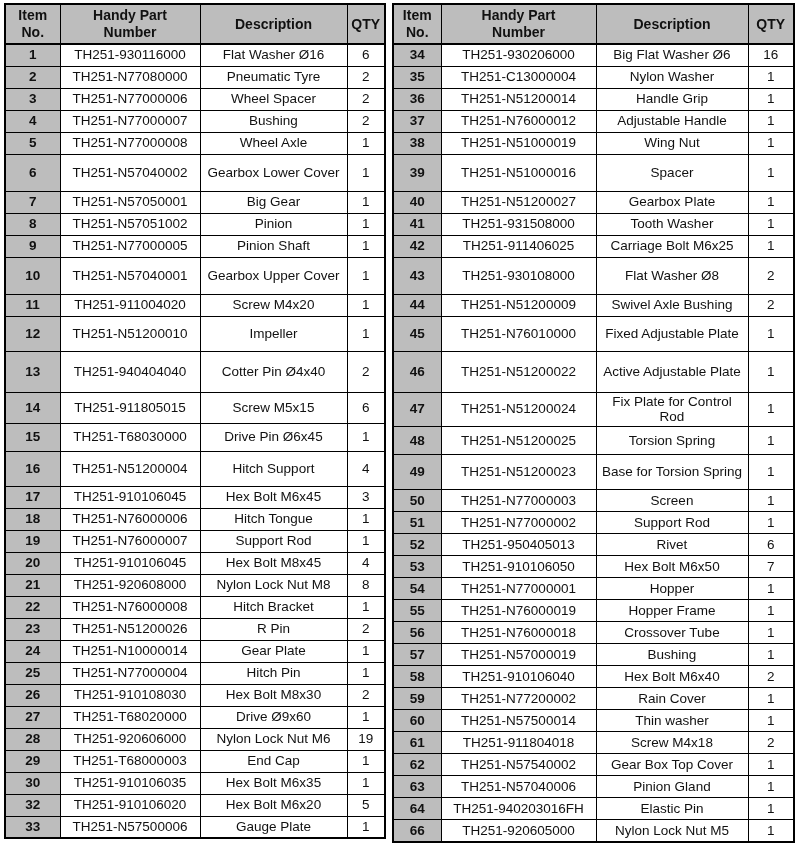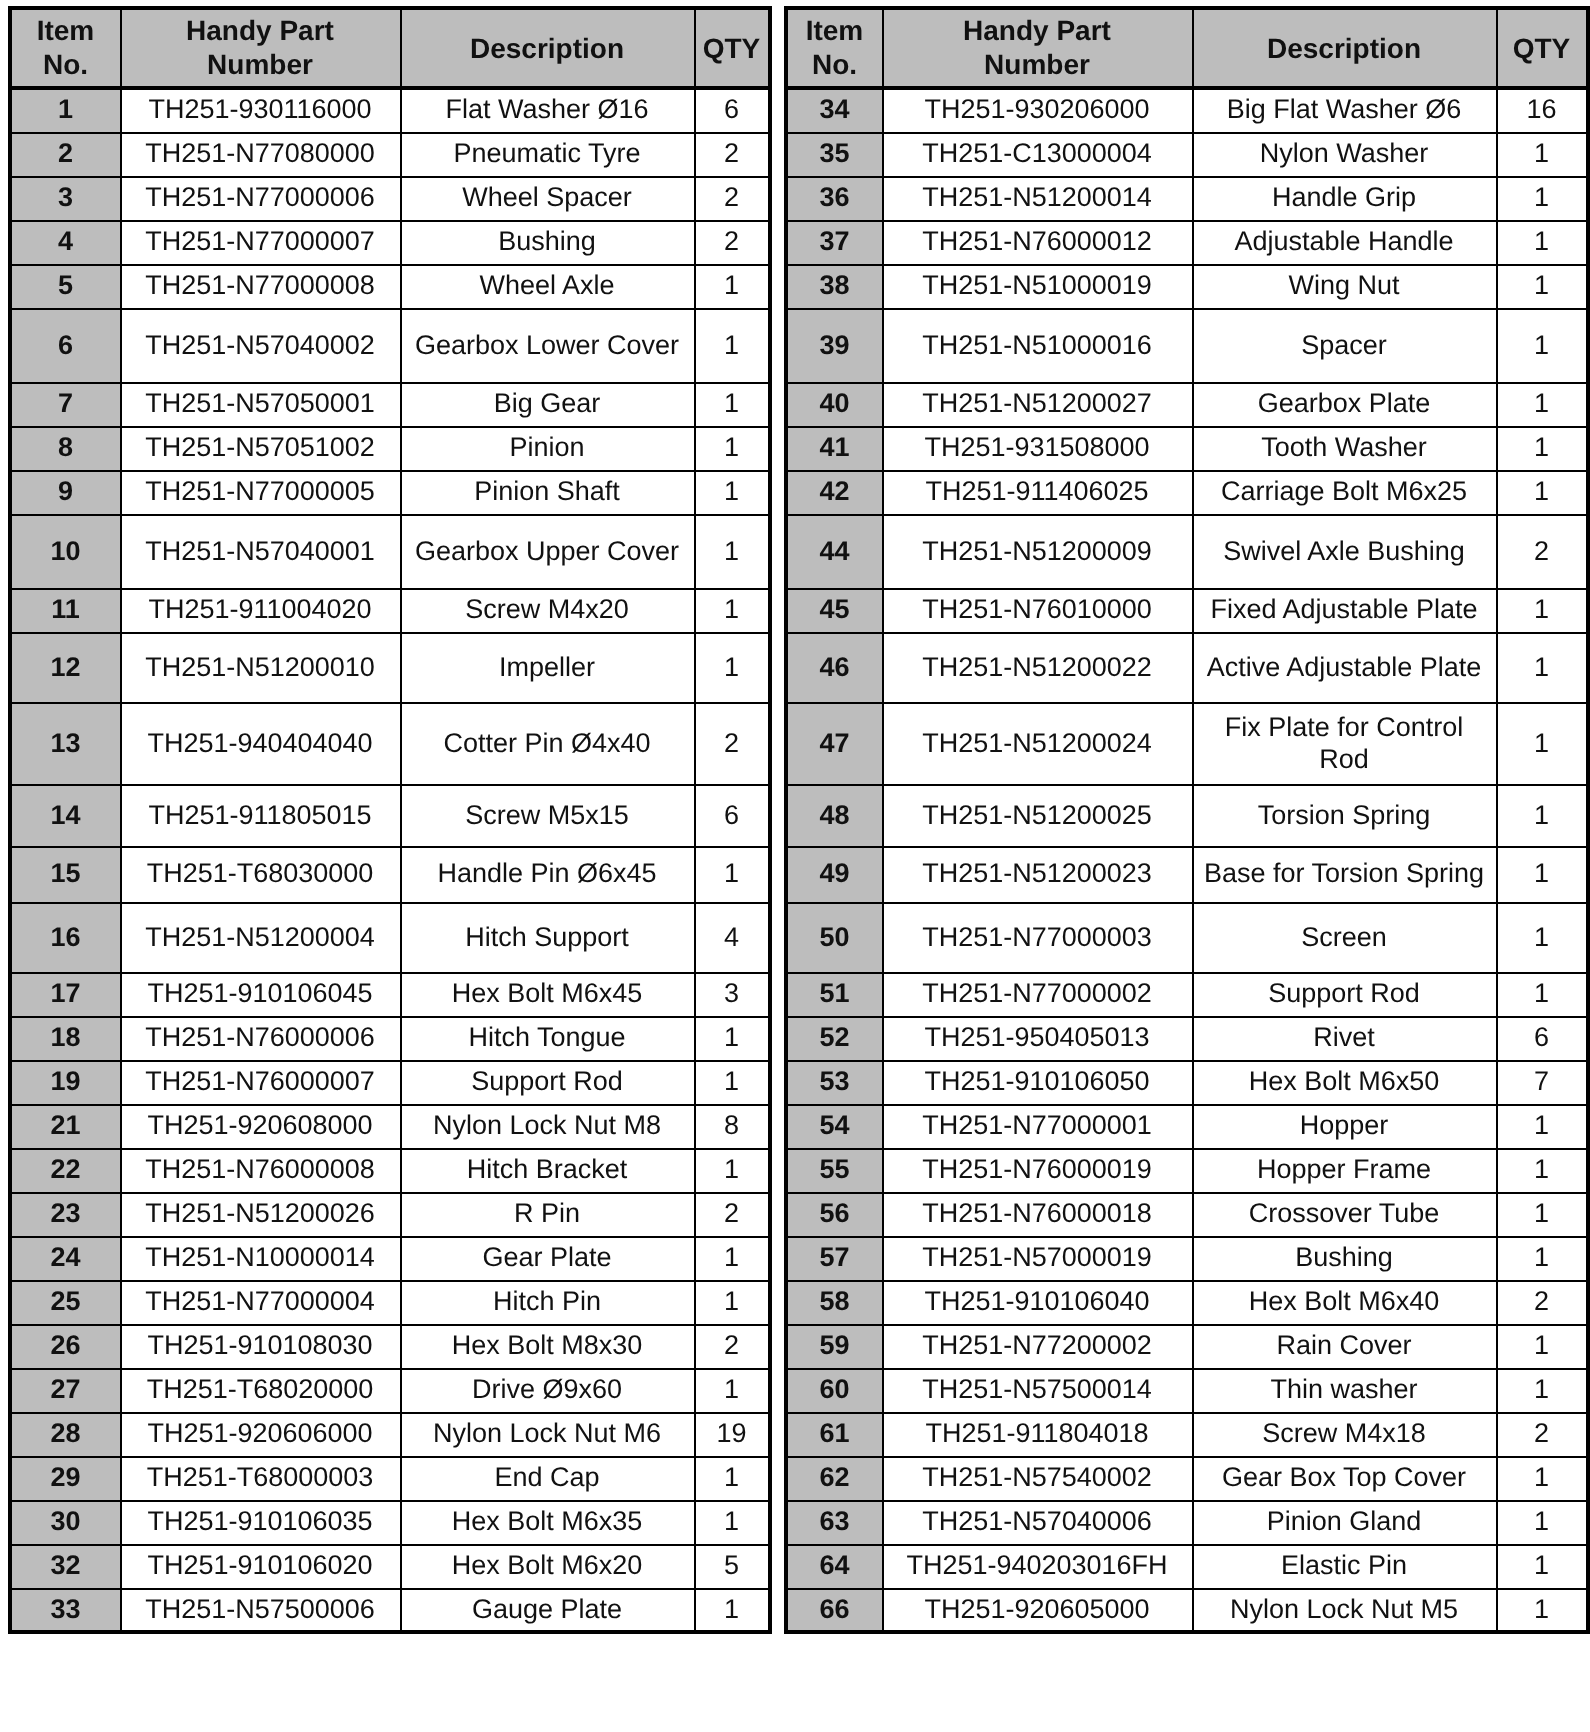--- a/index.html
+++ b/index.html
@@ -172,21 +172,21 @@
         </tr>
         <tr>
           <td>14</td>
           <td>TH251-911805015</td>
           <td>Screw M5x15</td>
           <td>6</td>
         </tr>
         <tr>
           <td>15</td>
           <td>TH251-T68030000</td>
-          <td>Handle Pin Ø6x45</td>
+          <td>Drive Pin Ø6x45</td>
           <td>1</td>
         </tr>
         <tr>
           <td>16</td>
           <td>TH251-N51200004</td>
           <td>Hitch Support</td>
           <td>4</td>
         </tr>
         <tr>
           <td>17</td>
@@ -198,20 +198,26 @@
           <td>18</td>
           <td>TH251-N76000006</td>
           <td>Hitch Tongue</td>
           <td>1</td>
         </tr>
         <tr>
           <td>19</td>
           <td>TH251-N76000007</td>
           <td>Support Rod</td>
           <td>1</td>
+        </tr>
+        <tr>
+          <td>20</td>
+          <td>TH251-910106045</td>
+          <td>Hex Bolt M8x45</td>
+          <td>4</td>
         </tr>
         <tr>
           <td>21</td>
           <td>TH251-920608000</td>
           <td>Nylon Lock Nut M8</td>
           <td>8</td>
         </tr>
         <tr>
           <td>22</td>
           <td>TH251-N76000008</td>
@@ -347,20 +353,26 @@
           <td>Tooth Washer</td>
           <td>1</td>
         </tr>
         <tr>
           <td>42</td>
           <td>TH251-911406025</td>
           <td>Carriage Bolt M6x25</td>
           <td>1</td>
         </tr>
         <tr>
+          <td>43</td>
+          <td>TH251-930108000</td>
+          <td>Flat Washer Ø8</td>
+          <td>2</td>
+        </tr>
+        <tr>
           <td>44</td>
           <td>TH251-N51200009</td>
           <td>Swivel Axle Bushing</td>
           <td>2</td>
         </tr>
         <tr>
           <td>45</td>
           <td>TH251-N76010000</td>
           <td>Fixed Adjustable Plate</td>
           <td>1</td>

